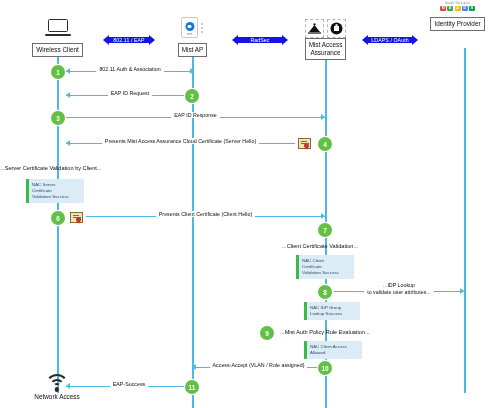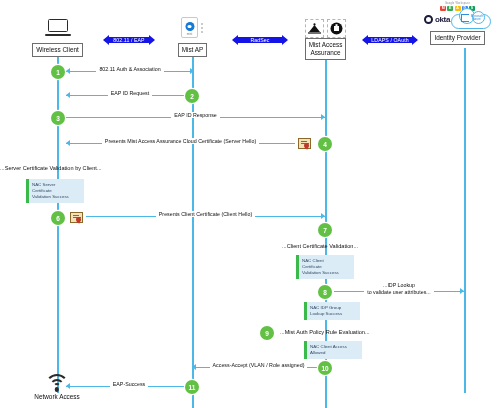--- a/index.html
+++ b/index.html
@@ -291,43 +291,20 @@
     <div class="gw" style="margin-bottom:1px;">
       <div class="gw-title">Google Workspace</div>
       <div class="gw-row">
         <span style="background:#ea4335;">M</span>
         <span style="background:#34a853;">E</span>
         <span style="background:#fbbc04;">A</span>
         <span style="background:#4285f4;">D</span>
         <span style="background:#0f9d58;">S</span>
       </div>
     </div>
-    <div style="display:flex; align-items:center; justify-content:center; gap:1px; height:14px;">
-      <div class="okta-row">
-        <div class="okta-ring"></div>
-        <div class="okta-word">okta</div>
-      </div>
-      <div class="cloud">
-        <div class="body"></div>
-          <div class="bump1"></div>
-          <div class="bump2"></div>
-        <div class="inner">
-          <div class="az-tile">
-              <i></i>
-              <i></i>
-              <i></i>
-              <i></i>
-            </div>
-          <div>
-            <div class="az-word">Microsoft</div>
-            <div class="az-word">Azure</div>
-          </div>
-        </div>
-      </div>
-    </div>
     <div class="actor-box" style="margin-top:1px;">Identity Provider</div>
   </div>
 
   <div class="proto" style="left:103px; top:35px; width:52px;">
     <div class="head-l"></div>
     <div class="shaft">
         <div class="lbl">802.11 / EAP</div>
       </div>
     <div class="head-r"></div>
   </div>

